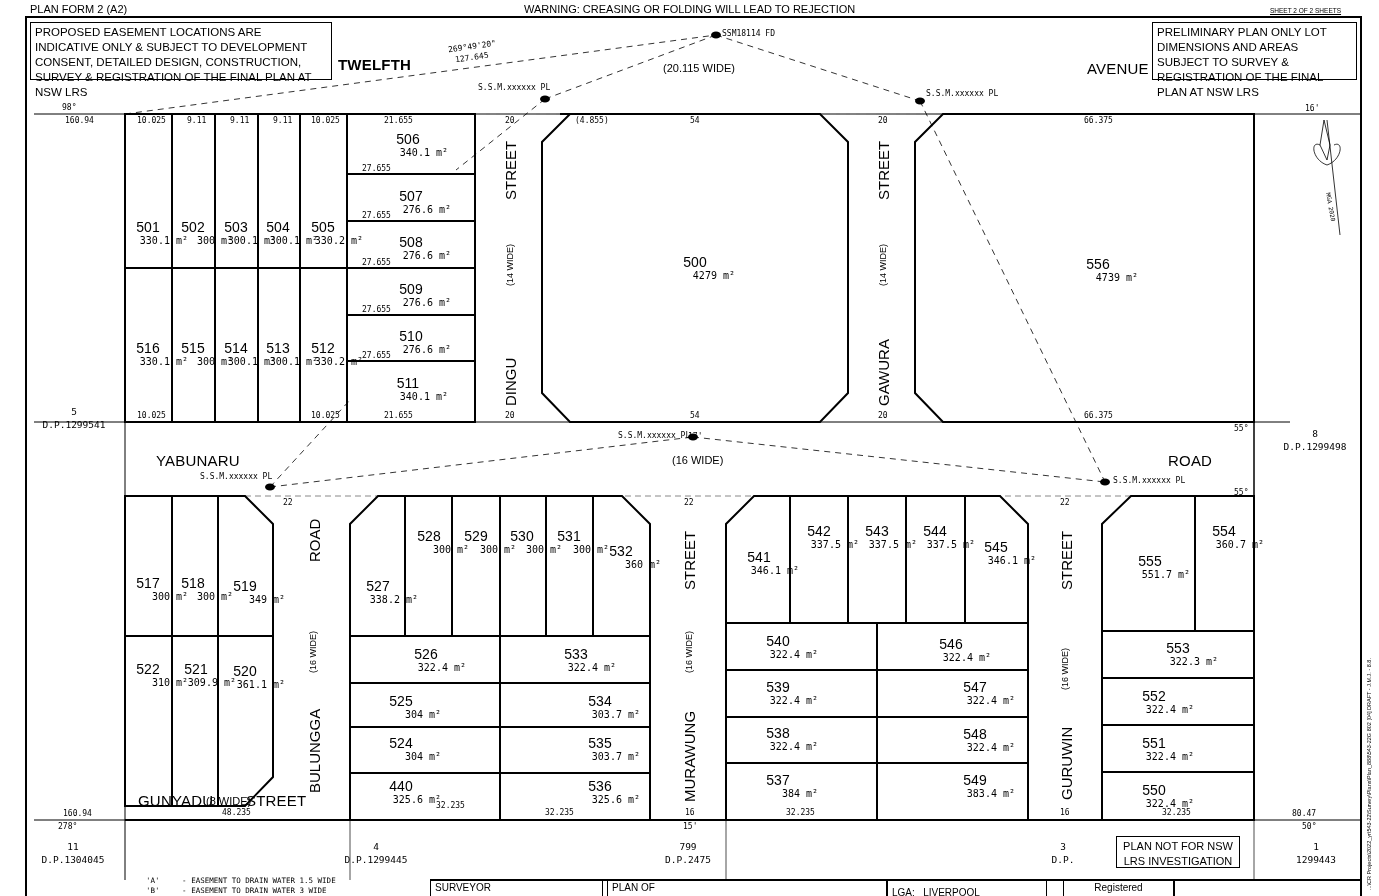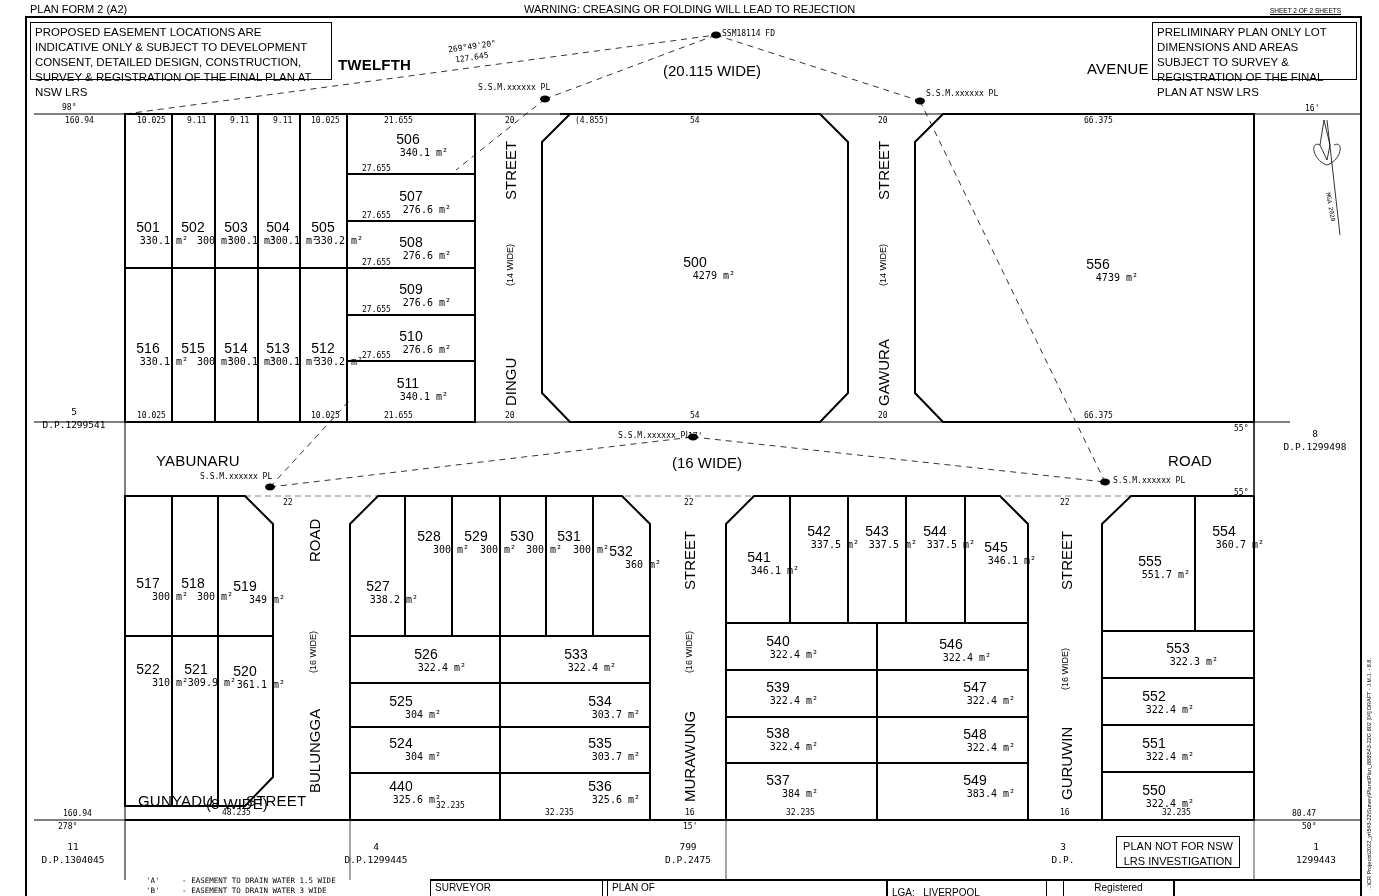--- a/index.html
+++ b/index.html
@@ -3,21 +3,21 @@
 <meta charset="utf-8">
 <style>
   html,body{margin:0;padding:0;background:#fff;}
   body{width:1379px;height:896px;position:relative;overflow:hidden;font-family:"Liberation Sans",sans-serif;color:#000;}
   .abs{position:absolute;}
   .hdr{font-size:11px;white-space:nowrap;}
   .frame{position:absolute;left:25px;top:16px;width:1337px;height:900px;border:2px solid #000;border-bottom:none;box-sizing:border-box;}
   .notebox{position:absolute;border:1px solid #000;font-size:11.5px;line-height:15px;padding:2px 4px;box-sizing:border-box;background:#fff;}
   .street{position:absolute;font-size:15px;white-space:nowrap;letter-spacing:0.2px;}
   .vstreet{position:absolute;font-size:15px;white-space:nowrap;transform:rotate(-90deg);transform-origin:left top;}
-  .wide{position:absolute;font-size:15px;white-space:nowrap;}
+  .wide{position:absolute;font-size:11px;white-space:nowrap;}
   .vwide{position:absolute;font-size:9px;white-space:nowrap;transform:rotate(-90deg);transform-origin:left top;}
   .lotnum{position:absolute;font-size:14px;text-align:center;width:70px;margin-left:-35px;line-height:15px;}
   .lotarea{position:absolute;font-size:10px;text-align:right;width:80px;margin-left:-40px;font-family:"DejaVu Sans Mono",monospace;white-space:nowrap;}
   .dim{position:absolute;font-size:8px;font-family:"DejaVu Sans Mono",monospace;white-space:nowrap;}
   .adj{position:absolute;font-size:9.5px;text-align:center;width:100px;margin-left:-50px;line-height:13px;font-family:"DejaVu Sans Mono",monospace;}
   .legend{position:absolute;font-size:7.5px;font-family:"DejaVu Sans Mono",monospace;white-space:pre;line-height:10px;}
   .tb{position:absolute;top:880px;height:16px;border:1px solid #000;border-bottom:none;box-sizing:border-box;font-size:10px;padding:1px 4px;}
   .sidetxt{position:absolute;font-size:5.5px;white-space:nowrap;transform:rotate(-90deg);transform-origin:left top;}
   svg{position:absolute;left:0;top:0;}
 </style>

